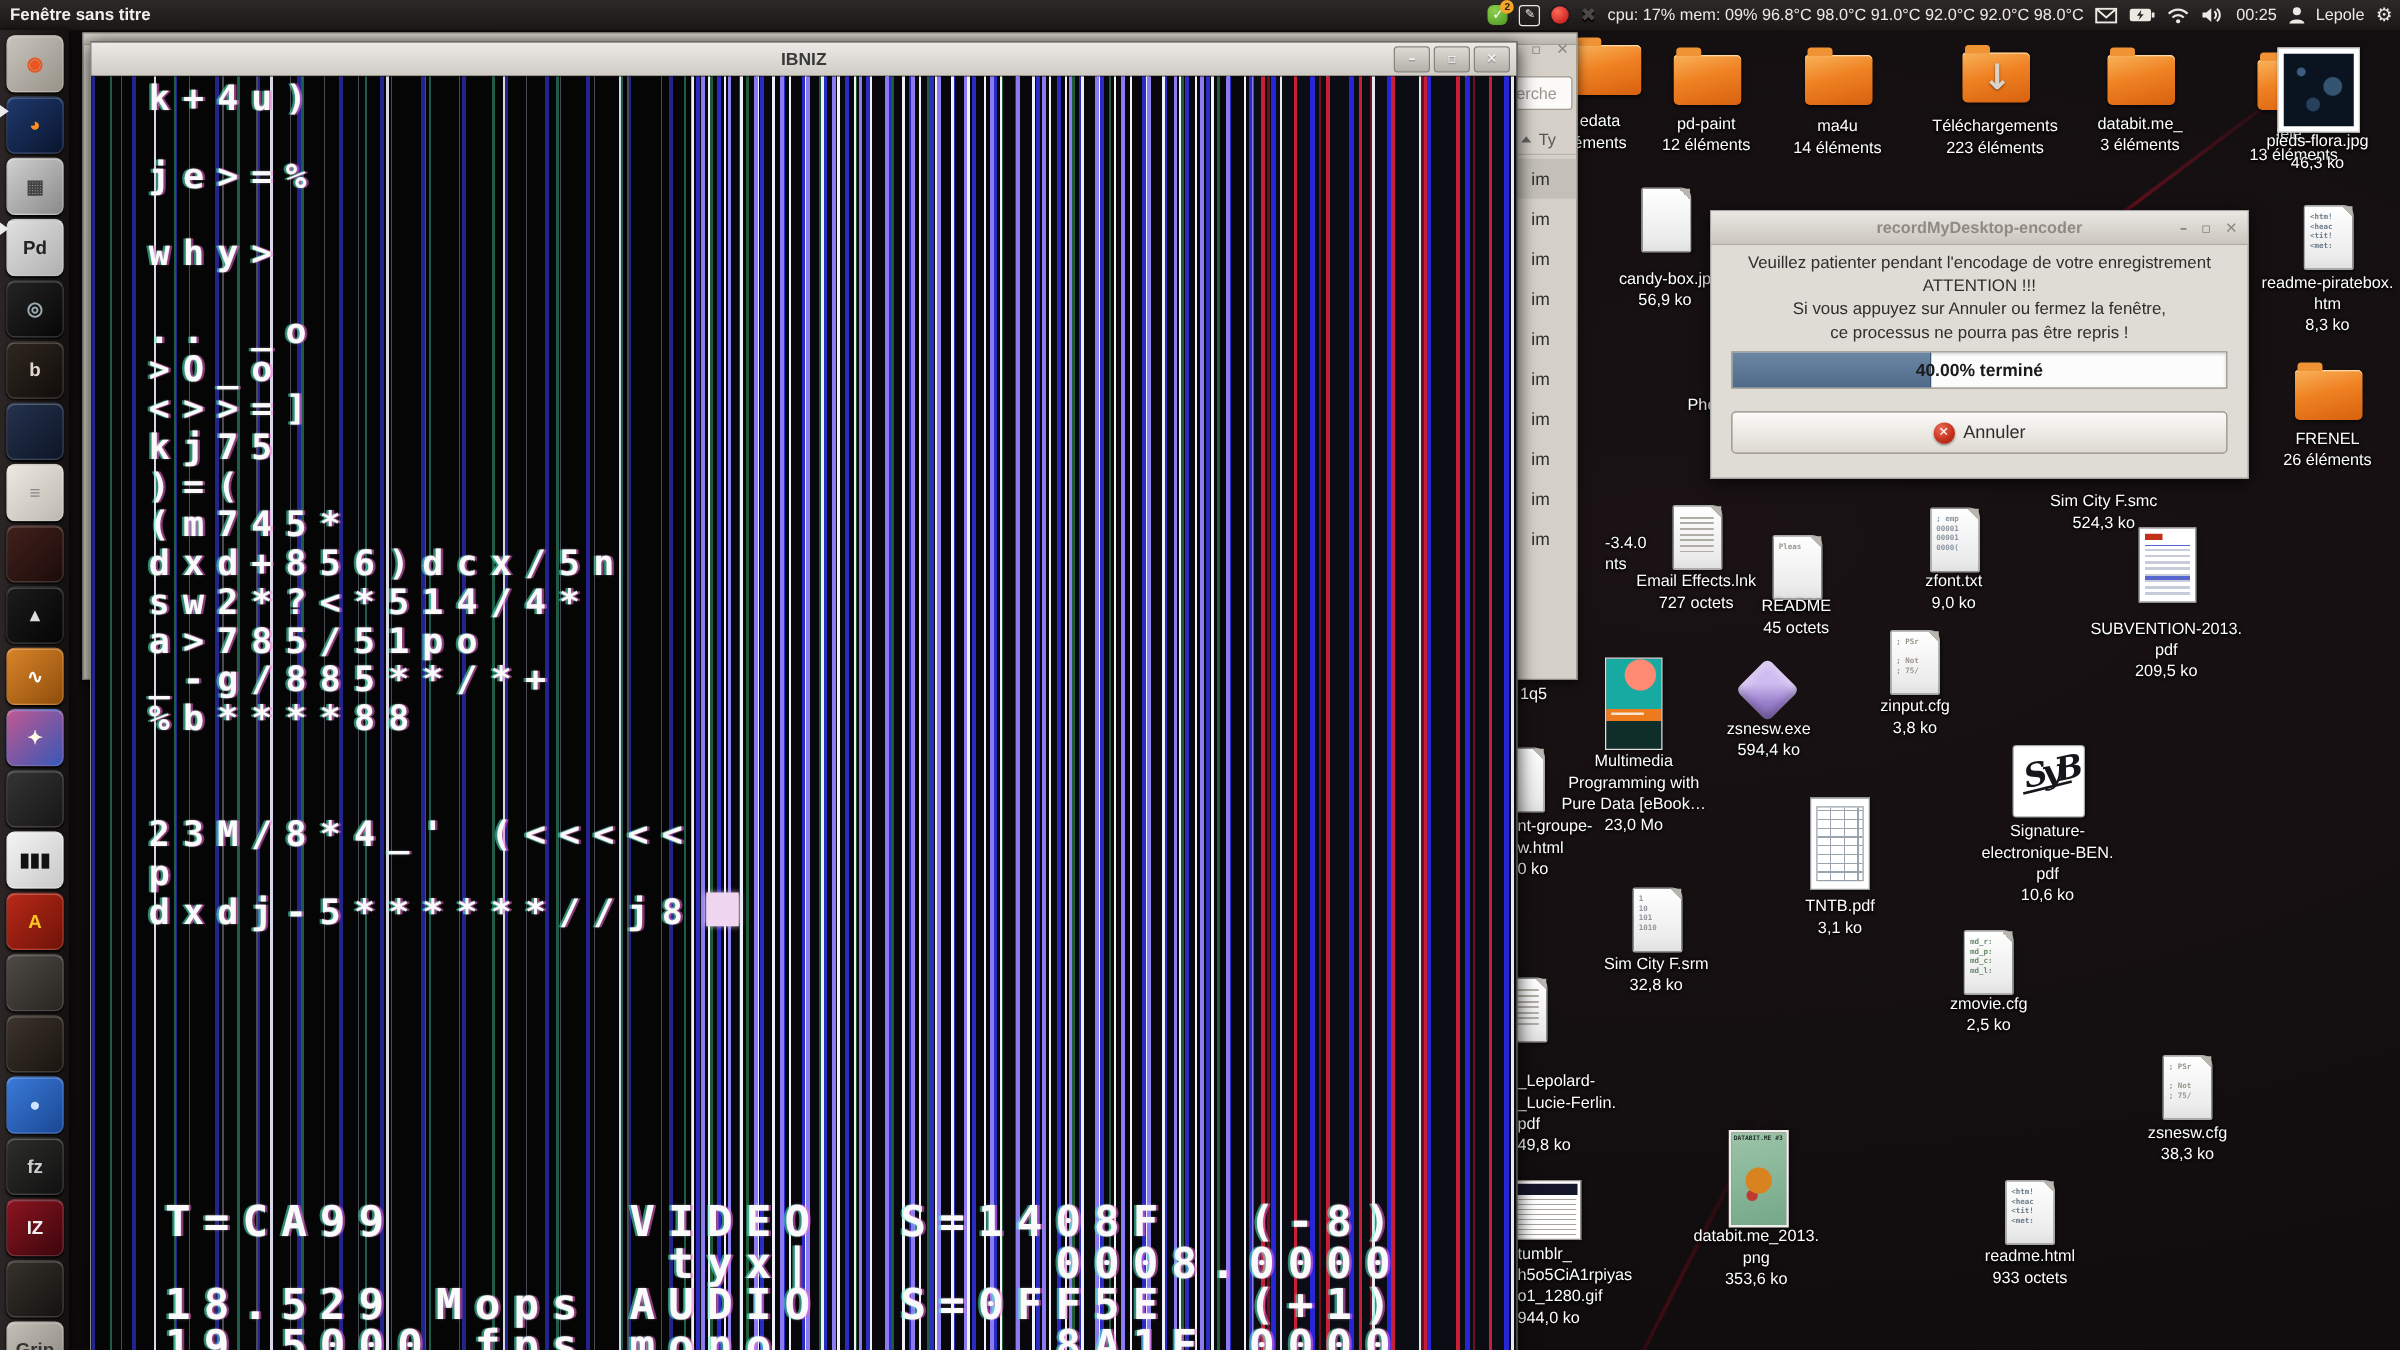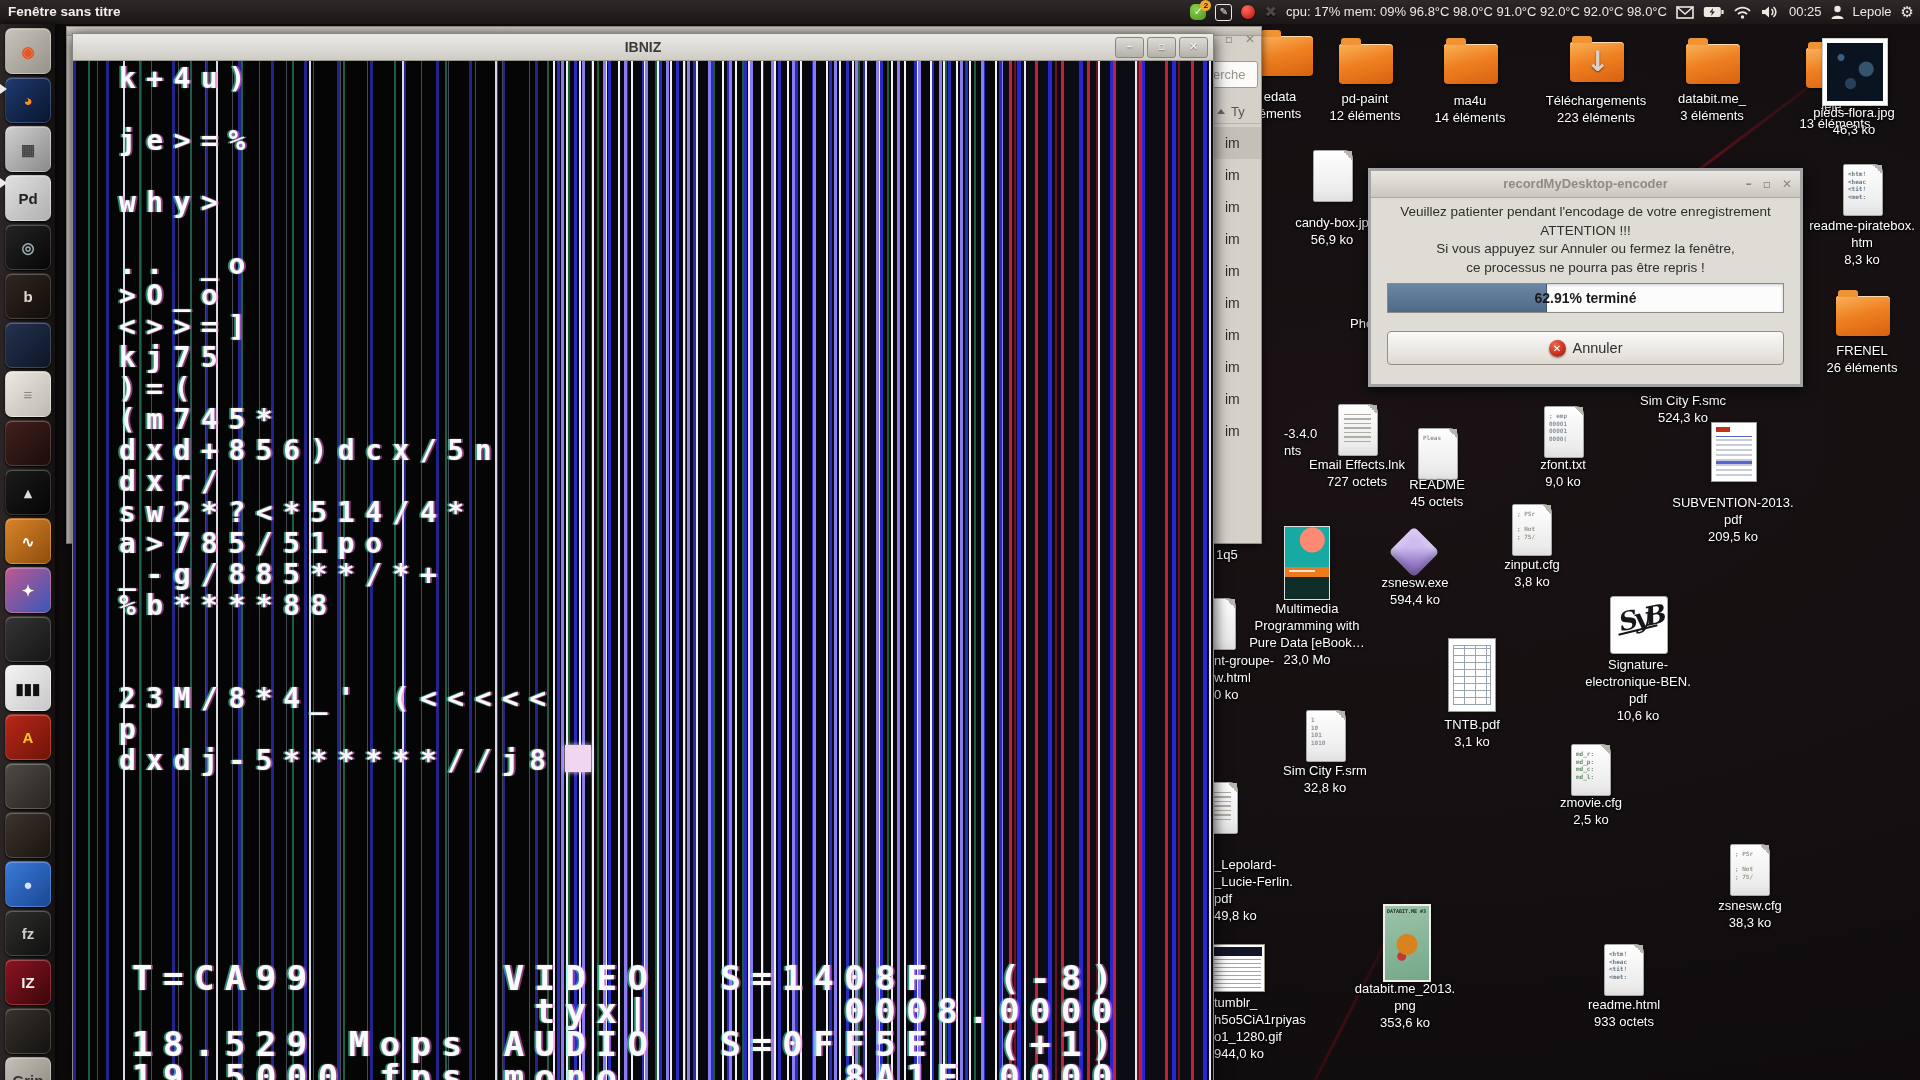--- a/index.html
+++ b/index.html
@@ -78,21 +78,21 @@
     repeating-linear-gradient(90deg,transparent 0 14px,#2626d8 14px 18px,transparent 18px 31px),
     repeating-linear-gradient(90deg,transparent 0 21px,#e8e8f0 21px 23px,transparent 23px 37px),
     repeating-linear-gradient(90deg,transparent 0 11px,#6e1020 11px 13px,transparent 13px 41px),#0c0c14;}
   .ib-text{font-family:"DejaVu Sans Mono",monospace;font-weight:700;color:#fafafa;
     text-shadow:2px 0 0 rgba(255,100,220,.5),-2px 0 0 rgba(80,255,210,.5),0 0 2px rgba(255,255,255,.4);}
   #ibniz-code{position:absolute;left:46px;top:2px;font-size:28px;letter-spacing:10.5px;}
   .code-line{height:31px;line-height:31px;white-space:pre;}
   .cursor{display:inline-block;width:26px;height:27px;background:#f0d6f0;margin-left:8px;vertical-align:-2px;box-shadow:0 0 5px #f0d6f0;}
   #ibniz-status{position:absolute;left:46px;top:888px;margin:13px;font-size:34px;letter-spacing:10.5px;line-height:33px;white-space:pre;}
   
-  .dialog{position:absolute;left:1368px;top:168px;width:429px;height:213px;background:#dfdcd5;border:3px solid #a3a3a3;z-index:4;box-shadow:0 3px 12px #000b;}
+  .dialog{position:absolute;left:1368px;top:168px;width:429px;height:213px;background:#dfdcd5;border:1px solid #a3a3a3;z-index:4;box-shadow:0 3px 12px #000b;}
   .dlg-titlebar{position:absolute;top:0;left:0;right:0;height:26px;background:linear-gradient(#e9e7e2,#cbc7bf);border-bottom:1px solid #aeaaa2;}
   .dlg-title{text-align:center;font:700 13px/26px "Liberation Sans",sans-serif;color:#8f8b84;}
   .dlg-btns{position:absolute;right:8px;top:0;display:flex;gap:11px;color:#8a8680;font:700 12px/26px "DejaVu Sans",sans-serif;}
   .dlg-body{position:absolute;top:32px;left:10px;right:10px;text-align:center;font-size:13.5px;line-height:18.5px;color:#2e2e2e;}
   .progress{position:absolute;left:16px;right:16px;top:112px;height:28px;background:#fcfcfc;border:1px solid #8e8a82;box-shadow:inset 0 1px 3px #0003;}
   .progress-fill{position:absolute;left:0;top:0;bottom:0;background:linear-gradient(#6b87a4,#4e6a88);border-right:1px solid #3c5878;}
   .progress-label{position:absolute;inset:0;text-align:center;font:700 14px/28px "Liberation Sans",sans-serif;color:#1a1a1a;}
   .cancel-btn{position:absolute;left:16px;right:16px;top:160px;height:32px;border:1px solid #948f87;border-radius:4px;background:linear-gradient(#fbfaf8,#dedad2);display:flex;align-items:center;justify-content:center;gap:7px;font-size:14.5px;color:#2e2e2e;}
   .red-x{width:17px;height:17px;border-radius:50%;background:radial-gradient(circle at 35% 30%,#ef6a52,#c22f1c 60%,#9c1d10);color:#fff;font:700 10px/17px "DejaVu Sans",sans-serif;text-align:center;box-shadow:0 1px 2px #0007;}
   
@@ -330,21 +330,20 @@
           <div class="code-line"></div>
           <div class="code-line">why&gt;</div>
           <div class="code-line"></div>
           <div class="code-line">.. _o</div>
           <div class="code-line">&gt;O_o</div>
           <div class="code-line">&lt;&gt;&gt;=]</div>
           <div class="code-line">kj75</div>
           <div class="code-line">)=(</div>
           <div class="code-line">(m745*</div>
           <div class="code-line">dxd+856)dcx/5n</div>
-          <div class="code-line">dxr/</div>
           <div class="code-line">sw2*?&lt;*514/4*</div>
           <div class="code-line">a&gt;785/51po</div>
           <div class="code-line">_-g/885**/*+</div>
           <div class="code-line">%b****88</div>
           <div class="code-line"></div>
           <div class="code-line"></div>
           <div class="code-line">23M/8*4_' (&lt;&lt;&lt;&lt;&lt;</div>
           <div class="code-line">p</div>
           <div class="code-line">dxdj-5******//j8<span class="cursor"></span></div>
         </div>
@@ -365,21 +364,21 @@
       </div>
     </div>
     <div class="dlg-body">
       <div>Veuillez patienter pendant l'encodage de votre enregistrement</div>
       <div>ATTENTION !!!</div>
       <div>Si vous appuyez sur Annuler ou fermez la fenêtre,</div>
       <div>ce processus ne pourra pas être repris !</div>
     </div>
     <div class="progress">
       <div class="progress-fill" style="width: 40%;"></div>
-      <div class="progress-label">62.91% terminé</div>
+      <div class="progress-label">40.00% terminé</div>
     </div>
     <div class="cancel-btn">
       <span class="red-x">✕</span>
       <span>Annuler</span>
     </div>
   </div>
 
   <div class="topbar">
     <div class="tb-title">Fenêtre sans titre</div>
     <div class="tb-right">

